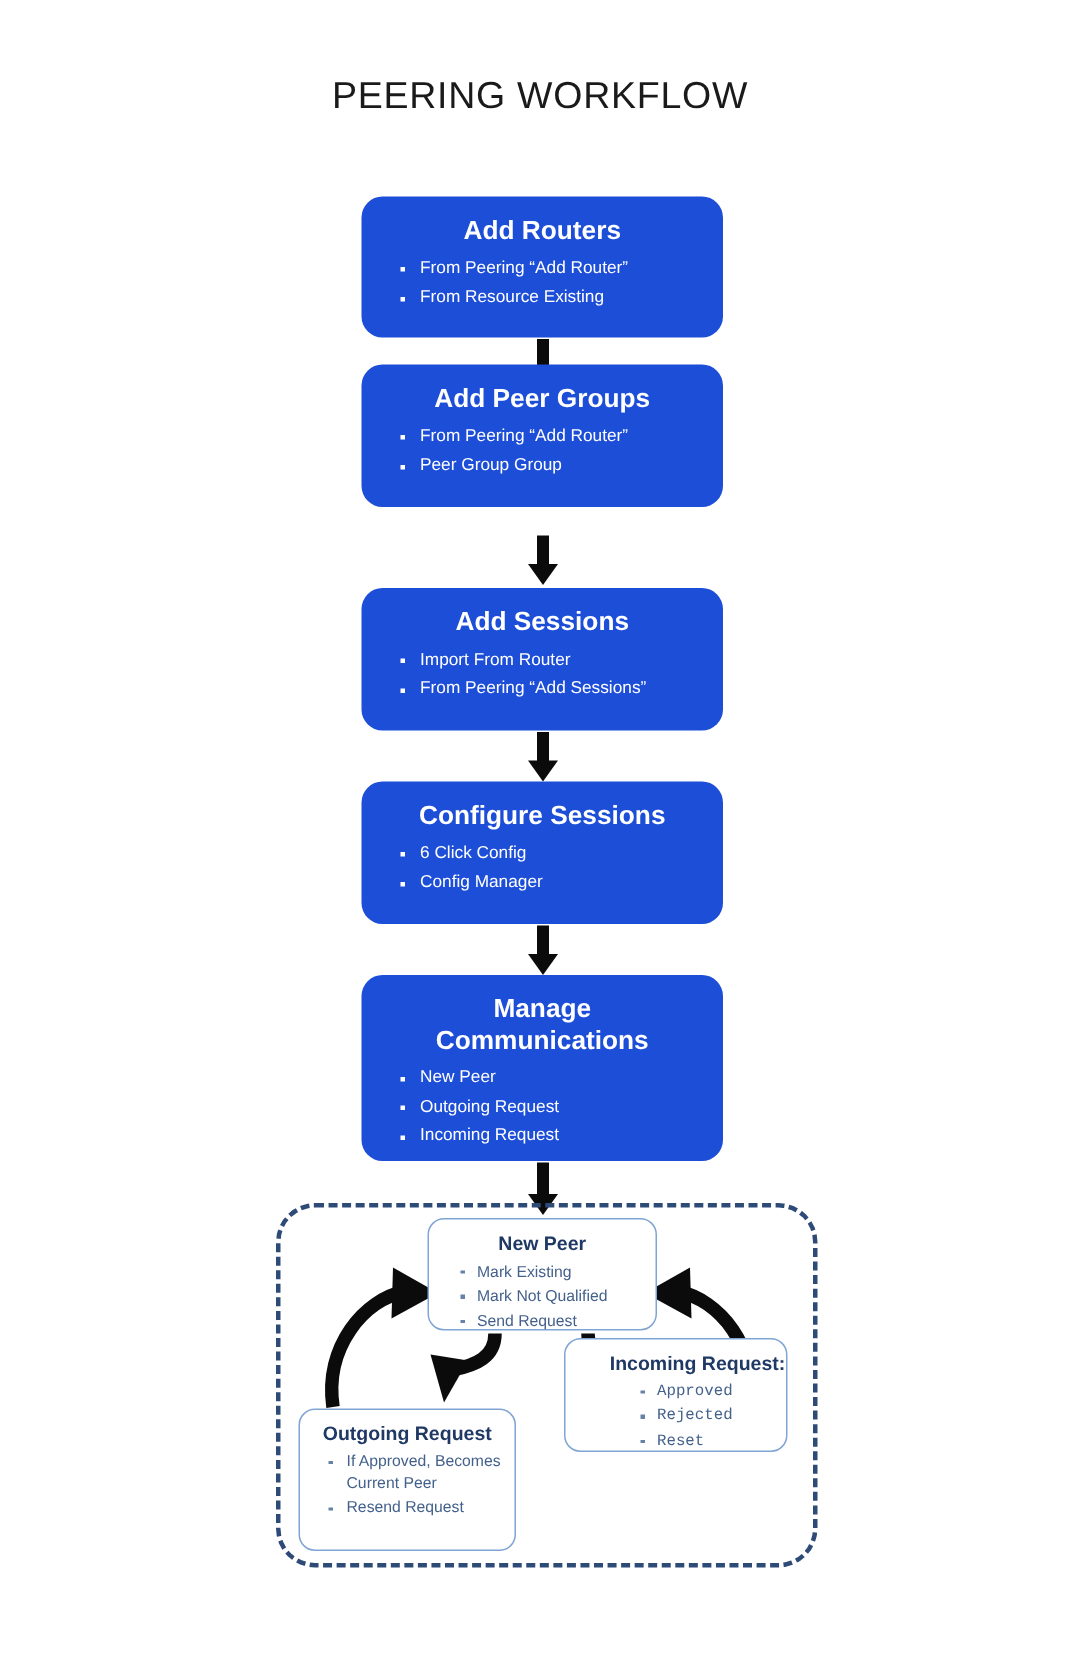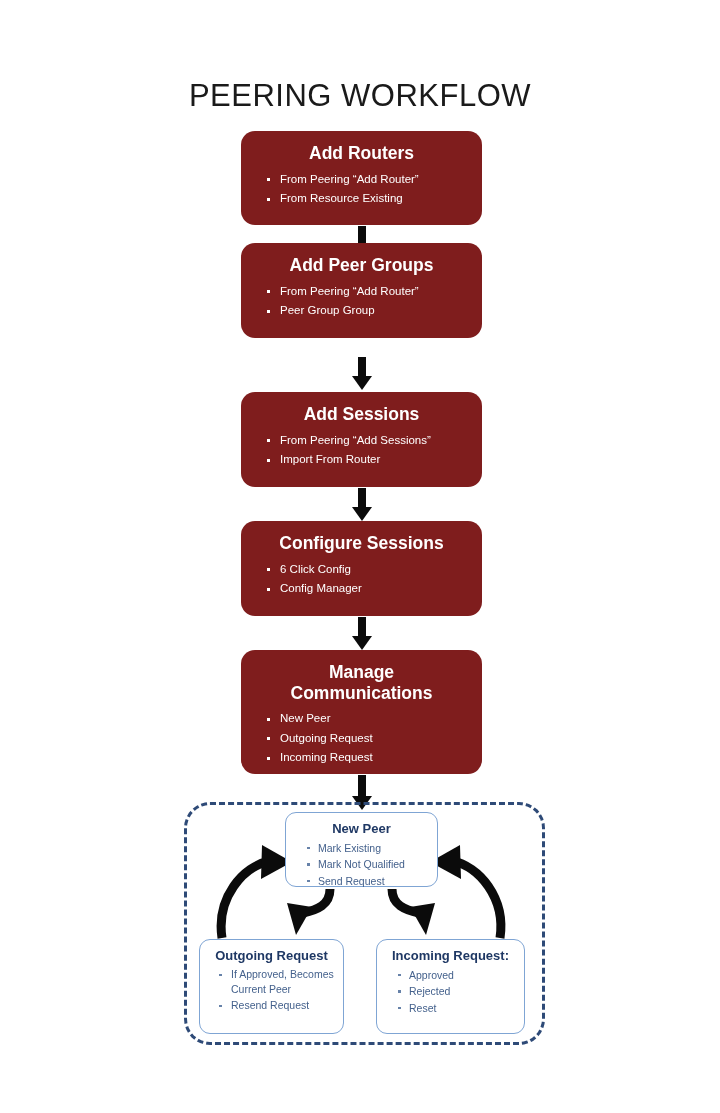--- a/index.html
+++ b/index.html
@@ -6,28 +6,28 @@
   body{
     width:720px;height:1113px;background:#ffffff;
     font-family:"Liberation Sans","DejaVu Sans",sans-serif;
     position:relative;overflow:hidden;
   }
   .canvas{position:absolute;left:0;top:0;width:720px;height:1113px;}
 
   
   .title{
     position:absolute;left:0;top:50px;width:720px;
-    text-align:center;font-size:31px;letter-spacing:.5px;
-    color:#1a1a1a;font-weight:400;margin-top:28px;
+    text-align:center;font-size:25px;letter-spacing:.5px;
+    color:#1a1a1a;font-weight:400;
   }
 
   
   .step{
     position:absolute;left:241px;width:241px;
-    background:#7f1d1d;border-radius:14px;color:#ffffff;
+    background:#1d4ed8;border-radius:14px;color:#ffffff;
     box-sizing:border-box;padding:8px 0 6px 0;
   }
   .step-title{
     text-align:center;font-weight:bold;font-size:17.5px;
     line-height:1.18;margin:4px 0 6px 0;color:#ffffff;
   }
   .step ul{
     list-style:none;margin:0;padding:0 0 0 24px;
   }
   .step ul li{
@@ -74,22 +74,22 @@
   }
   .subbox ul li::before{
     content:"";position:absolute;left:3px;top:7px;
     width:2.6px;height:2.6px;background:#6782A9;
   }
   #new-peer{left:285px;top:812px;width:153px;height:75px;}
   #new-peer ul{padding-left:18px;}
   #outgoing{left:199px;top:939px;width:145px;height:95px;}
   #outgoing ul{padding-left:16px;}
   #outgoing ul li{line-height:15px;padding-left:15px;}
-  #incoming{left:376px;top:939px;width:149px;height:95px;}
-  #incoming ul{padding-left:18px;}
+  #incoming{left:376px;top:892px;width:149px;height:76px;padding-left:29px;}
+  #incoming ul{padding-left:18px;font-family:Liberation Mono, monospace;}
 
   .curves{position:absolute;left:0;top:0;width:720px;height:1113px;
           pointer-events:none;}
 </style>
 </head>
 <body>
 
 <div class="canvas">
 
   <div class="title">PEERING WORKFLOW</div>
@@ -116,22 +116,22 @@
   </div>
 
   <div class="varrow" style="top:357px;height:33px;">
     <div class="stem" style="height:20px;"></div>
     <div class="head" style="top:19px;"></div>
   </div>
 
   <div class="step" id="step-3" style="top:392px;height:95px;">
     <div class="step-title">Add Sessions</div>
     <ul>
+      <li>Import  From Router</li>
       <li>From  Peering “Add Sessions”</li>
-      <li>Import  From Router</li>
     </ul>
   </div>
 
   <div class="varrow" style="top:488px;height:33px;">
     <div class="stem" style="height:20px;"></div>
     <div class="head" style="top:19px;"></div>
   </div>
 
   <div class="step" id="step-4" style="top:521px;height:95px;">
     <div class="step-title">Configure Sessions</div>

